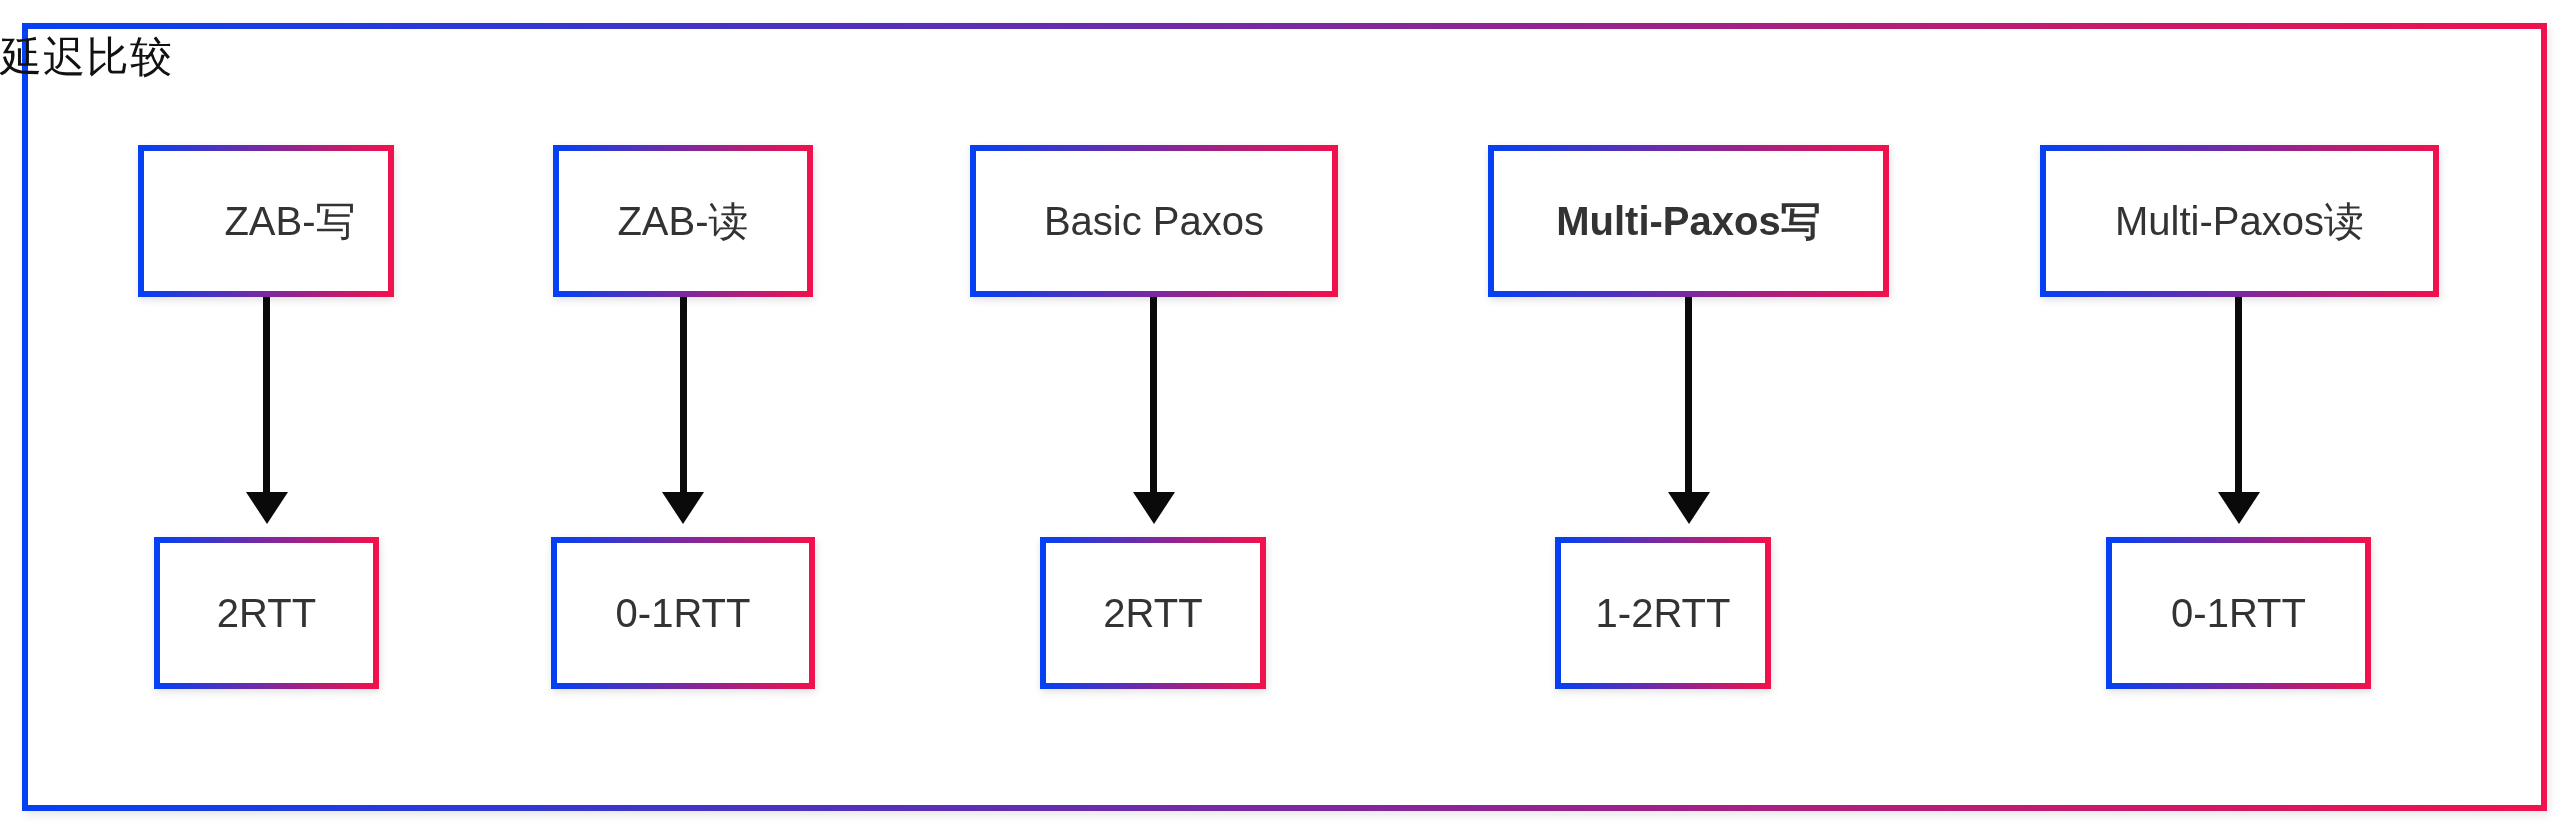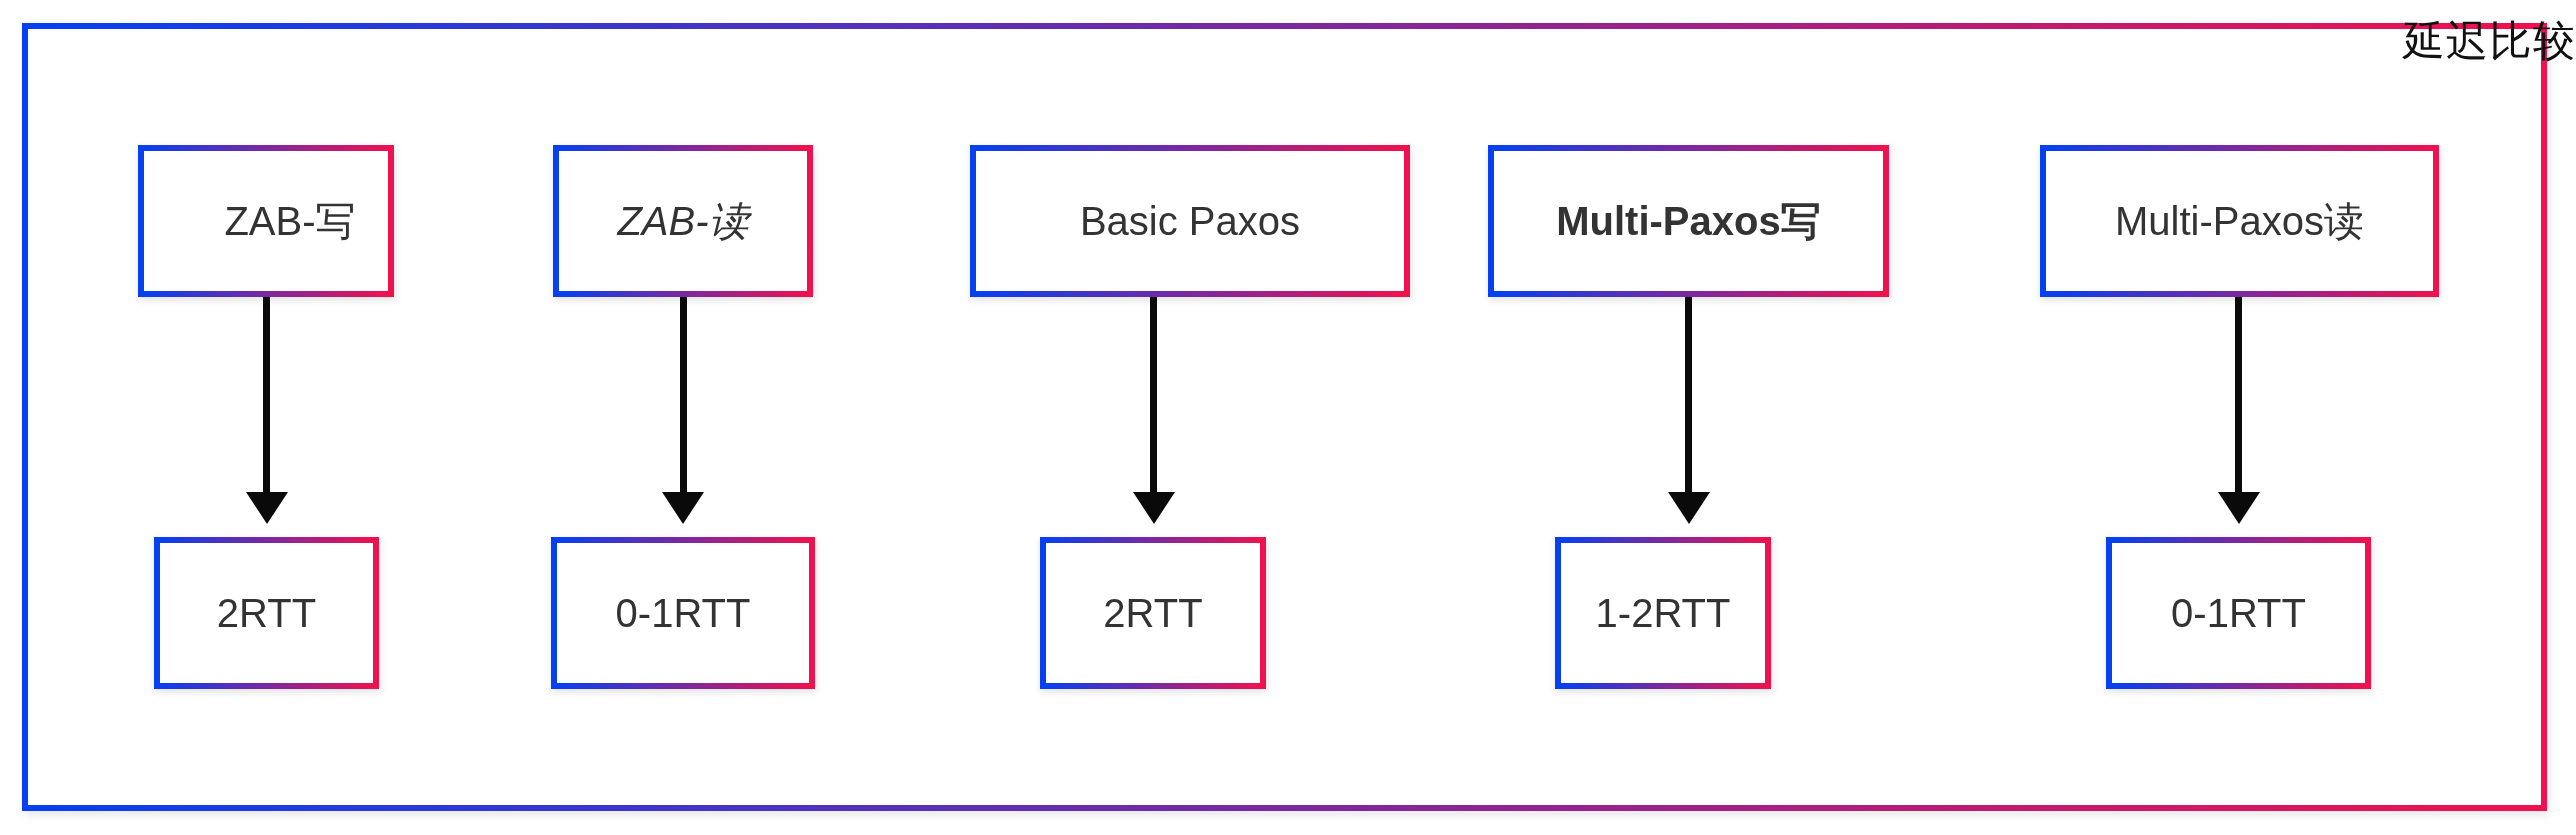--- a/index.html
+++ b/index.html
@@ -20,22 +20,22 @@
   .frame{
     position:absolute;left:22px;top:23px;
     width:2525px;height:788px;
     box-sizing:border-box;
     border:6.7px solid;
     border-image:linear-gradient(90deg,var(--grad-start),var(--grad-end)) 1;
     background:#ffffff;
     box-shadow:2.7px 4px 9.4px rgba(0,0,0,.10);
   }
   .title{
-    position:absolute;left:0;top:20px;width:2576px;
-    text-align:right;
+    position:absolute;left:0;top:36px;width:2576px;
+    text-align:left;
     font-size:42px;line-height:1.0;
     color:var(--title);
     letter-spacing:1.3px;
   }
   .node{
     position:absolute;
     box-sizing:border-box;
     border:6.7px solid;
     border-image:linear-gradient(90deg,var(--grad-start),var(--grad-end)) 1;
     background:#ffffff;
@@ -53,22 +53,22 @@
   }
   .arrow-head{
     position:absolute;top:492px;width:0;height:0;
     border-left:21px solid transparent;
     border-right:21px solid transparent;
     border-top:32px solid var(--arrow);
   }
 
   
   .c1.top{left:138px;width:256px;padding-left:48px;}
-  .c2.top{left:553px;width:260px;font-style:italic;}
-  .c3.top{left:970px;width:440px;}
+  .c2.top{left:553px;width:260px;}
+  .c3.top{left:970px;width:368px;}
   .c4.top{left:1488px;width:401px;font-weight:bold;}
   .c5.top{left:2040px;width:399px;text-align:right;}
 
   .c1.bottom{left:154px;width:225px;}
   .c2.bottom{left:551px;width:264px;}
   .c3.bottom{left:1040px;width:226px;}
   .c4.bottom{left:1555px;width:216px;}
   .c5.bottom{left:2106px;width:265px;}
 
   .c1.arrow-line{left:263px;}  .c1.arrow-head{left:246px;}

